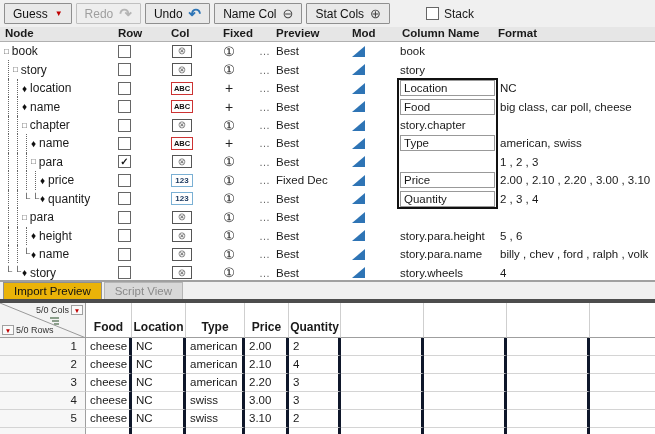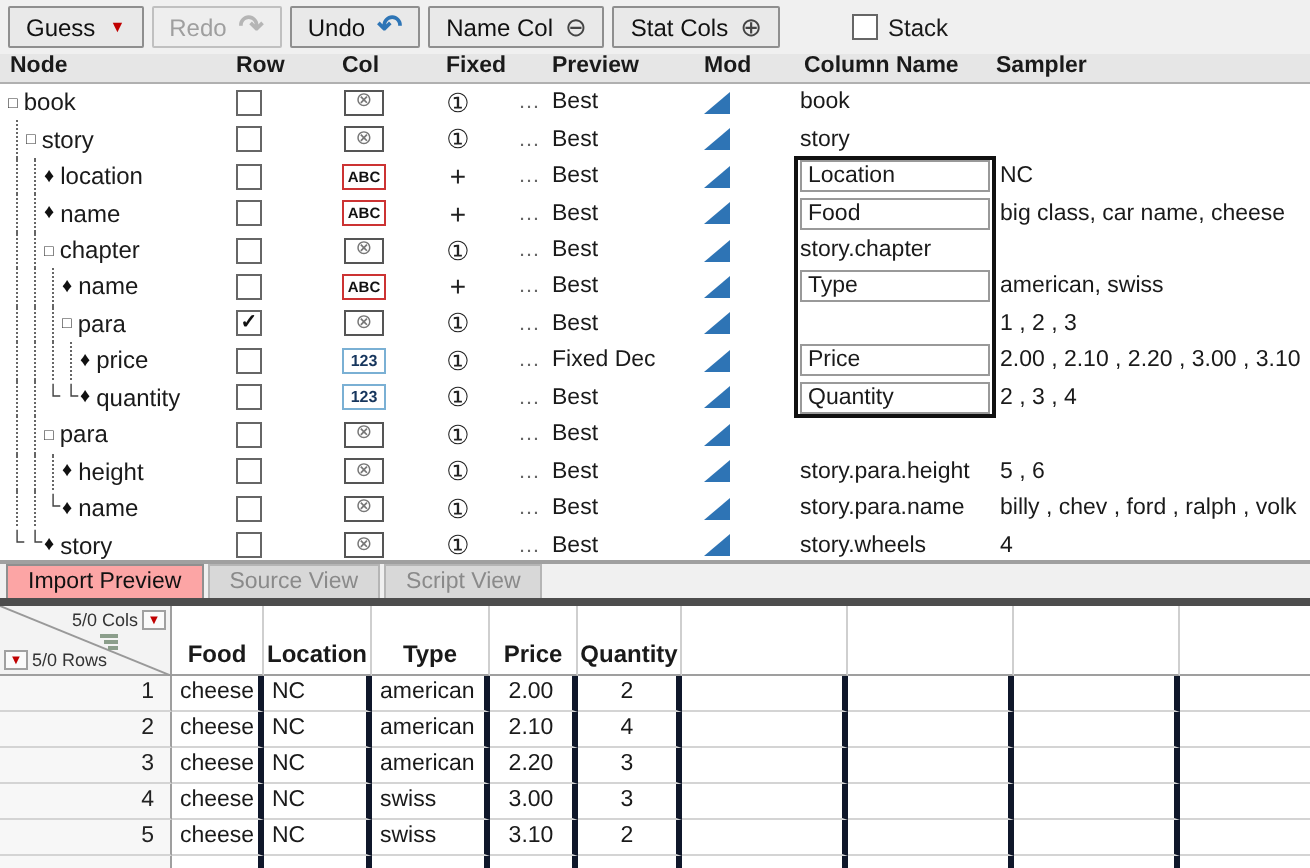--- a/index.html
+++ b/index.html
@@ -55,21 +55,21 @@
   .ninput { width:95px; height:16px; background:#fff; border:1px solid #999; font-size:11.5px;
             line-height:14px; padding:0 3px; overflow:hidden; white-space:nowrap; }
   .nplain { font-size:11.5px; white-space:nowrap; }
   .name-group-box { position:absolute; left:397px; top:36px; width:101px; height:131px;
                     border:2px solid #111; pointer-events:none; }
 
   
   .tabstrip { height:17px; background:#f0f0f0; display:flex; align-items:flex-end; padding-left:3px; gap:2px; }
   .tab { padding:2px 10px 2px; font-size:11.5px; border:1px solid #b5b5b5; border-bottom:none;
          background:#d8d8d8; color:#8a8a8a; }
-  .tab.active { background:#fca5a5; color:#111; border-color:#8f8f8f; }
+  .tab.active { background:#eab308; color:#111; border-color:#8f8f8f; }
   .darkbar { height:4px; background:#4d4d4d; }
 
   
   .preview { background:#fff; height:131px; overflow:hidden; }
   .p-hrow { display:flex; height:35px; }
   .corner { position:relative; width:86px; flex:0 0 86px; height:35px; background:#f3f3f3;
             border-right:1px solid #9f9f9f; border-bottom:1px solid #9f9f9f; font-size:9px; color:#333; }
   .corner svg { position:absolute; left:0; top:0; }
   .cols-sum { position:absolute; top:2px; right:2px; display:flex; align-items:center; gap:2px; }
   .rows-sum { position:absolute; bottom:2px; left:2px; display:flex; align-items:center; gap:2px; }
@@ -80,21 +80,21 @@
   .sort-ic i:nth-child(1){ width:9px; } .sort-ic i:nth-child(2){ width:7px; } .sort-ic i:nth-child(3){ width:5px; }
   .p-h { height:35px; border-right:1px solid #cfcfcf; border-bottom:1px solid #9f9f9f;
          display:flex; align-items:flex-end; justify-content:center; font-weight:bold; font-size:12px;
          padding-bottom:3px; flex-shrink:0; }
   .p-row { display:flex; height:18px; }
   .p-n { width:86px; flex:0 0 86px; background:#f7f7f7; border-right:1px solid #9f9f9f;
          border-bottom:1px solid #d4d4d4; text-align:right; padding-right:8px; font-size:11.5px;
          line-height:17px; color:#222; }
   .p-c { border-right:3px solid #0f172a; border-bottom:1px solid #d4d4d4; font-size:11.5px;
          line-height:17px; padding:0 4px; white-space:nowrap; overflow:hidden; flex-shrink:0; }
-  .p-c.ar { text-align:center; }
+  .p-c.ar { text-align:left; }
 </style>
 </head>
 <body>
 
 <div class="app">
 
   <div class="toolbar">
     <div class="btn">
       <span>Guess</span>
       <span class="caret">▼</span>
@@ -122,21 +122,21 @@
   </div>
 
   <div class="grid-header">
     <span style="left:5px">Node</span>
     <span style="left:118px">Row</span>
     <span style="left:171px">Col</span>
     <span style="left:223px">Fixed</span>
     <span style="left:276px">Preview</span>
     <span style="left:352px">Mod</span>
     <span style="left:402px">Column Name</span>
-    <span style="left:498px">Sampler</span>
+    <span style="left:498px">Format</span>
   </div>
 
   <div class="grid-body">
     <div class="name-group-box"></div>
   <div class="g-row">
         <span class="c-tree">
           <span class="bullet sq">□</span>
           <span class="nlabel">book</span>
         </span>
         <span class="c-check">
@@ -226,21 +226,21 @@
           <span class="fplus">+</span>
         </span>
         <span class="c-dots">…</span>
         <span class="c-format">Best</span>
         <span class="c-mod">
           <div class="tri"></div>
         </span>
         <span class="c-name">
           <div class="ninput">Food</div>
         </span>
-        <span class="c-sampler">big class, car name, cheese</span>
+        <span class="c-sampler">big class, car poll, cheese</span>
       </div>
       <div class="g-row">
         <span class="c-tree">
           <span class="tp bar"></span>
           <span class="tp bar"></span>
           <span class="bullet sq">□</span>
           <span class="nlabel">chapter</span>
         </span>
         <span class="c-check">
           <span class="cb"></span>
@@ -468,21 +468,20 @@
         </span>
         <span class="c-name">
           <span class="nplain">story.wheels</span>
         </span>
         <span class="c-sampler">4</span>
       </div>
     </div>
 
   <div class="tabstrip">
     <span class="tab active">Import Preview</span>
-    <span class="tab">Source View</span>
     <span class="tab">Script View</span>
   </div>
   <div class="darkbar"></div>
 
   <div class="preview">
     <div class="p-hrow">
       <div class="corner">
         <svg width="86" height="35">
           <line x1="0" y1="0" x2="86" y2="35" stroke="#999" stroke-width="1"></line>
         </svg>

